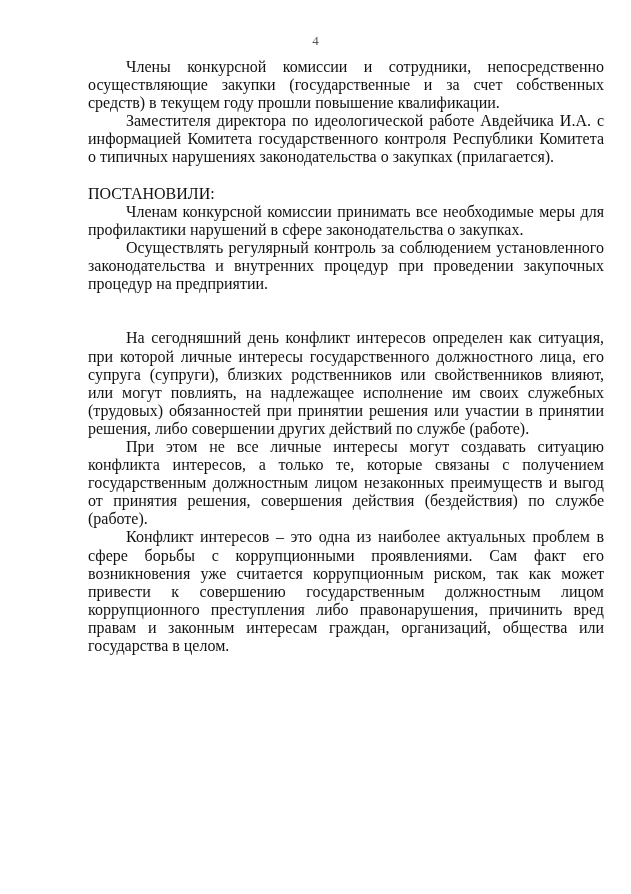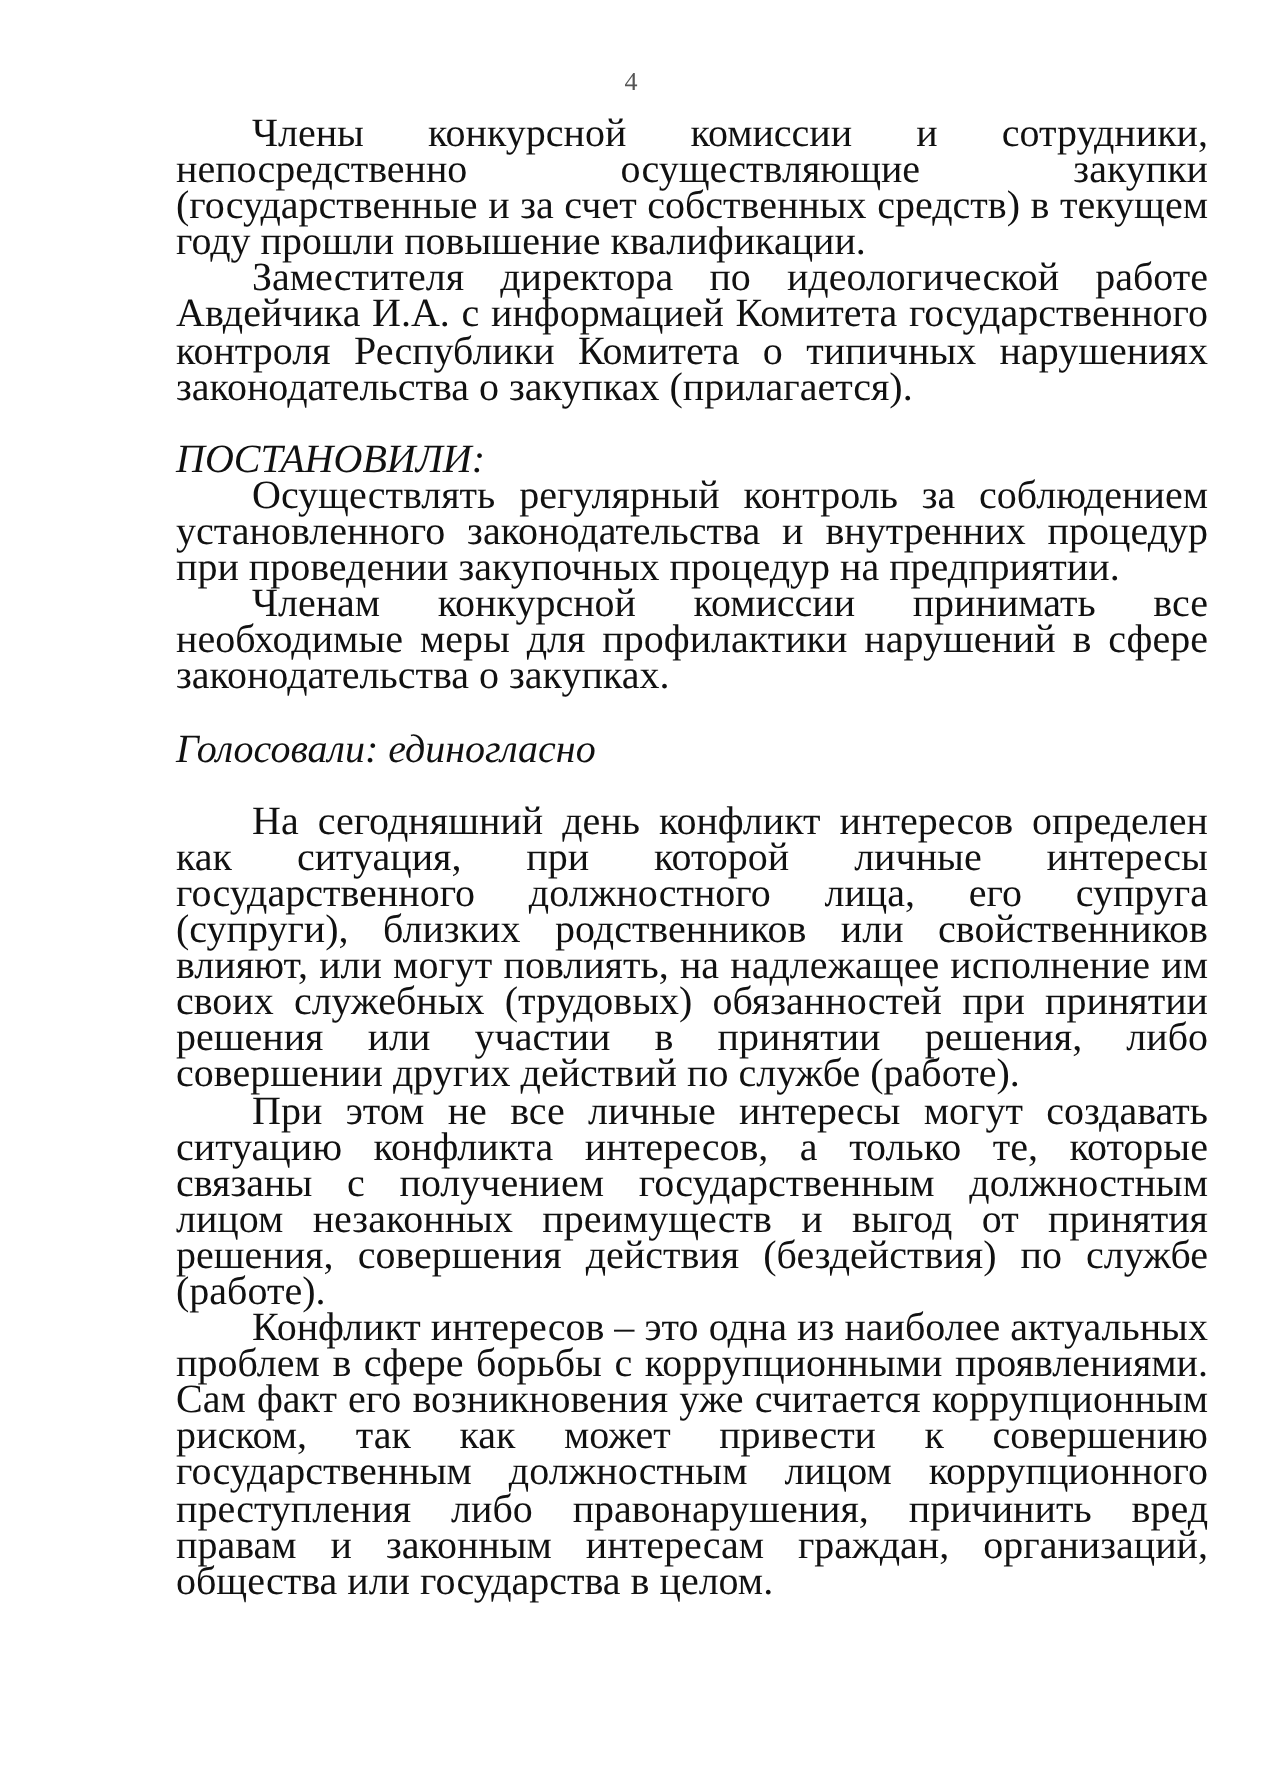--- a/index.html
+++ b/index.html
@@ -22,57 +22,55 @@
       width: 631px;
       text-align: center;
       font-size: 13px;
       color: #555555;
     }
     .content {
       position: absolute;
       top: 58px;
       left: 88px;
       width: 516px;
-      font-size: 20px;
+      font-size: 16px;
       line-height: 18.1px;
     }
     .para {
       margin: 0;
       text-align: justify;
       text-indent: 38px;
     }
     .heading {
       margin: 0;
       text-indent: 0;
       text-align: left;
-      font-style: italic;
     }
     .gap {
       height: 18.1px;
     }
   </style>
 </head>
 <body>
 
 <div class="page-number">4</div>
 
 <div class="content">
 
   <p class="para">Члены конкурсной комиссии и сотрудники, непосредственно осуществляющие закупки (государственные и за счет собственных средств) в текущем году прошли повышение квалификации.</p>
   <p class="para">Заместителя директора по идеологической работе Авдейчика И.А. с информацией Комитета государственного контроля Республики Комитета о типичных нарушениях законодательства о закупках (прилагается).</p>
 
   <div class="gap"></div>
 
   <p class="heading">ПОСТАНОВИЛИ:</p>
+  <p class="para">Членам конкурсной комиссии принимать все необходимые меры для профилактики нарушений в сфере законодательства о закупках.</p>
   <p class="para">Осуществлять регулярный контроль за соблюдением установленного законодательства и внутренних процедур при проведении закупочных процедур на предприятии.</p>
-  <p class="para">Членам конкурсной комиссии принимать все необходимые меры для профилактики нарушений в сфере законодательства о закупках.</p>
 
   <div class="gap"></div>
 
-  <p class="heading">Голосовали: единогласно</p>
 
   <div class="gap"></div>
 
   <p class="para">На сегодняшний день конфликт интересов определен как ситуация, при которой личные интересы государственного должностного лица, его супруга (супруги), близких родственников или свойственников влияют, или могут повлиять, на надлежащее исполнение им своих служебных (трудовых) обязанностей при принятии решения или участии в принятии решения, либо совершении других действий по службе (работе).</p>
   <p class="para">При этом не все личные интересы могут создавать ситуацию конфликта интересов, а только те, которые связаны с получением государственным должностным лицом незаконных преимуществ и выгод от принятия решения, совершения действия (бездействия) по службе (работе).</p>
   <p class="para">Конфликт интересов – это одна из наиболее актуальных проблем в сфере борьбы с коррупционными проявлениями. Сам факт его возникновения уже считается коррупционным риском, так как может привести к совершению государственным должностным лицом коррупционного преступления либо правонарушения, причинить вред правам и законным интересам граждан, организаций, общества или государства в целом.</p>
 
 </div>
 
 </body></html>

